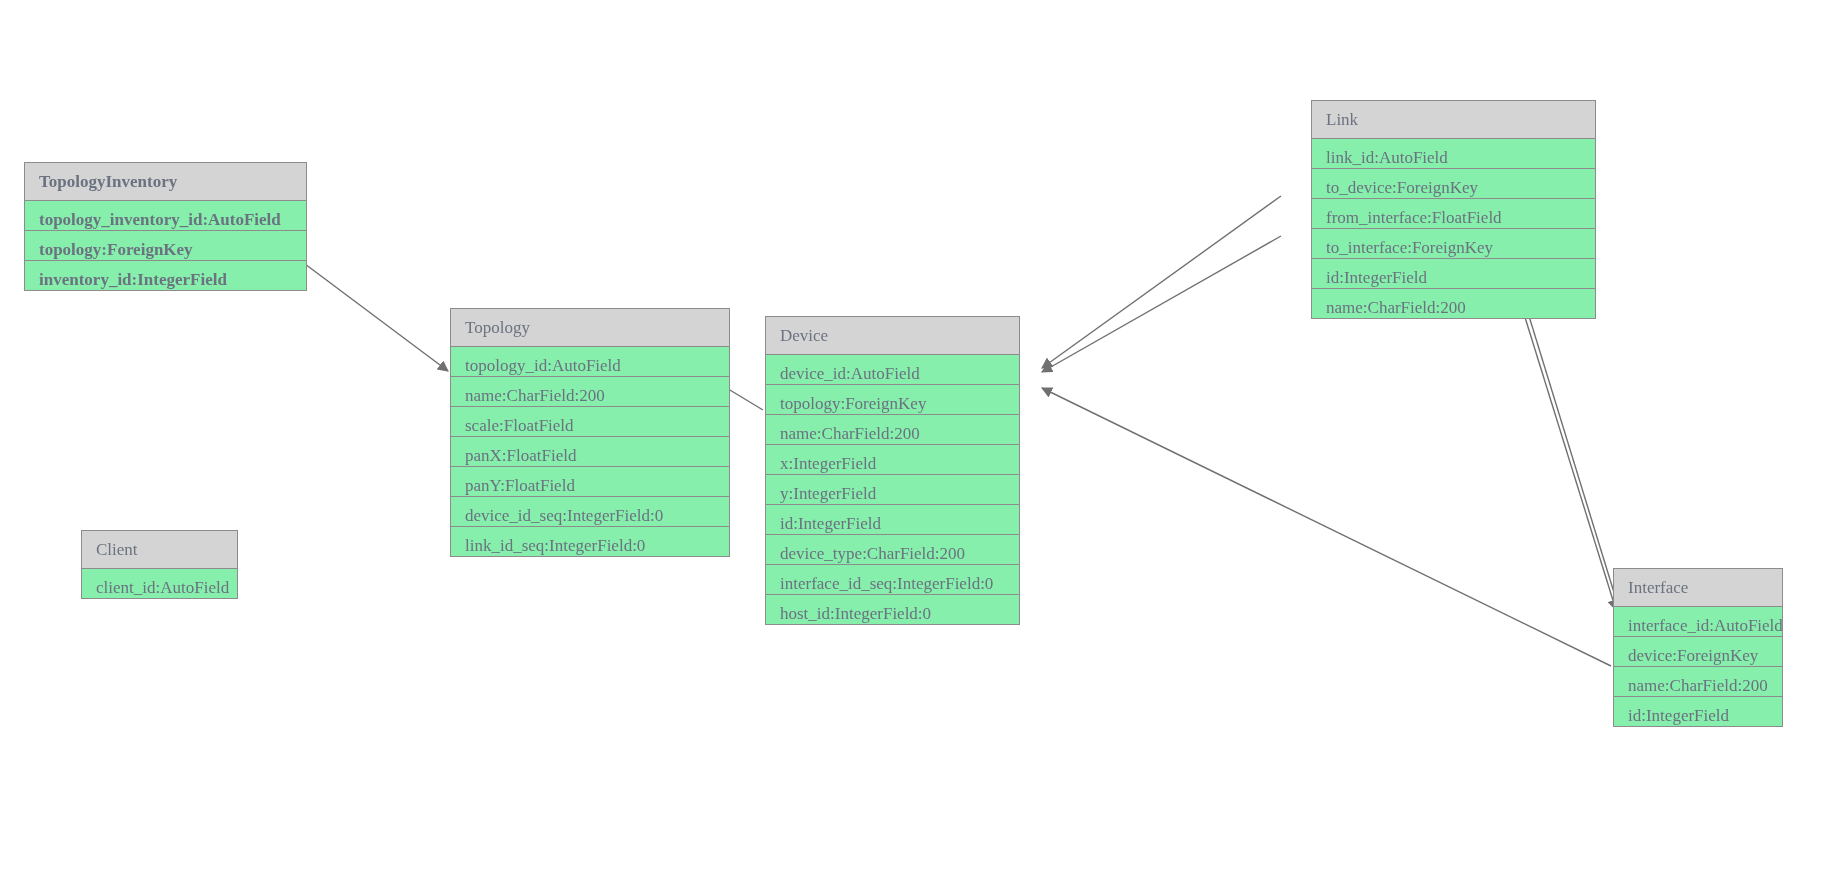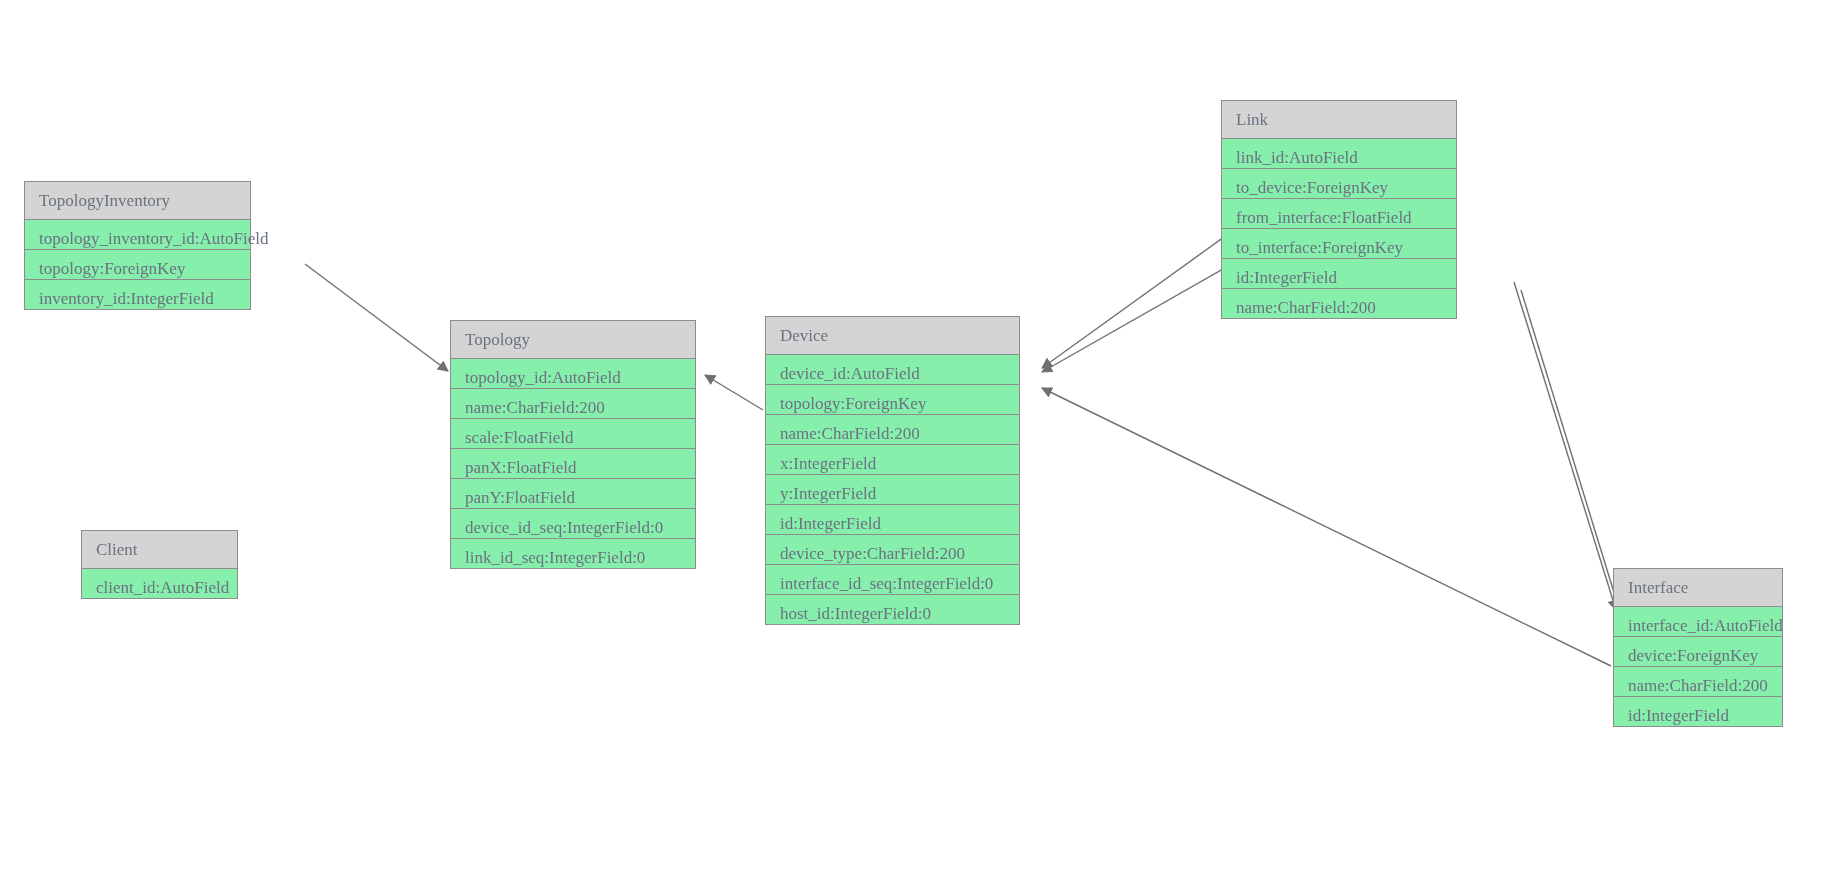--- a/index.html
+++ b/index.html
@@ -71,27 +71,27 @@
         <path d="M763 410 L705 375" marker-end="url(#arrowhead)"></path>
         <path d="M1281 196 L1042 368" marker-end="url(#arrowhead)"></path>
         <path d="M1281 236 L1042 372" marker-end="url(#arrowhead)"></path>
         <path d="M1611 666 L1042 388" marker-end="url(#arrowhead)"></path>
         <path d="M1514 282 L1616 610" marker-end="url(#arrowhead)"></path>
         <path d="M1521 290 L1620 612" marker-end="url(#arrowhead)"></path>
       </g>
   </svg>
 
   <div id="entities">
-      <div class="entity" style="left: 24px; top: 181px; width: 227px;">
+      <div class="entity" style="left: 24px; top: 162px; width: 283px; font-weight: bold;">
         <div class="entity-header">TopologyInventory</div>
         <div class="entity-field">topology_inventory_id:AutoField</div>
         <div class="entity-field">topology:ForeignKey</div>
         <div class="entity-field">inventory_id:IntegerField</div>
       </div>
-      <div class="entity" style="left: 450px; top: 320px; width: 246px;">
+      <div class="entity" style="left: 450px; top: 308px; width: 280px;">
         <div class="entity-header">Topology</div>
         <div class="entity-field">topology_id:AutoField</div>
         <div class="entity-field">name:CharField:200</div>
         <div class="entity-field">scale:FloatField</div>
         <div class="entity-field">panX:FloatField</div>
         <div class="entity-field">panY:FloatField</div>
         <div class="entity-field">device_id_seq:IntegerField:0</div>
         <div class="entity-field">link_id_seq:IntegerField:0</div>
       </div>
       <div class="entity" style="left: 765px; top: 316px; width: 255px;">
@@ -99,21 +99,21 @@
         <div class="entity-field">device_id:AutoField</div>
         <div class="entity-field">topology:ForeignKey</div>
         <div class="entity-field">name:CharField:200</div>
         <div class="entity-field">x:IntegerField</div>
         <div class="entity-field">y:IntegerField</div>
         <div class="entity-field">id:IntegerField</div>
         <div class="entity-field">device_type:CharField:200</div>
         <div class="entity-field">interface_id_seq:IntegerField:0</div>
         <div class="entity-field">host_id:IntegerField:0</div>
       </div>
-      <div class="entity" style="left: 1221px; top: 100px; width: 236px;">
+      <div class="entity" style="left: 1311px; top: 100px; width: 285px;">
         <div class="entity-header">Link</div>
         <div class="entity-field">link_id:AutoField</div>
         <div class="entity-field">to_device:ForeignKey</div>
         <div class="entity-field">from_interface:FloatField</div>
         <div class="entity-field">to_interface:ForeignKey</div>
         <div class="entity-field">id:IntegerField</div>
         <div class="entity-field">name:CharField:200</div>
       </div>
       <div class="entity" style="left: 1613px; top: 568px; width: 170px;">
         <div class="entity-header">Interface</div>

